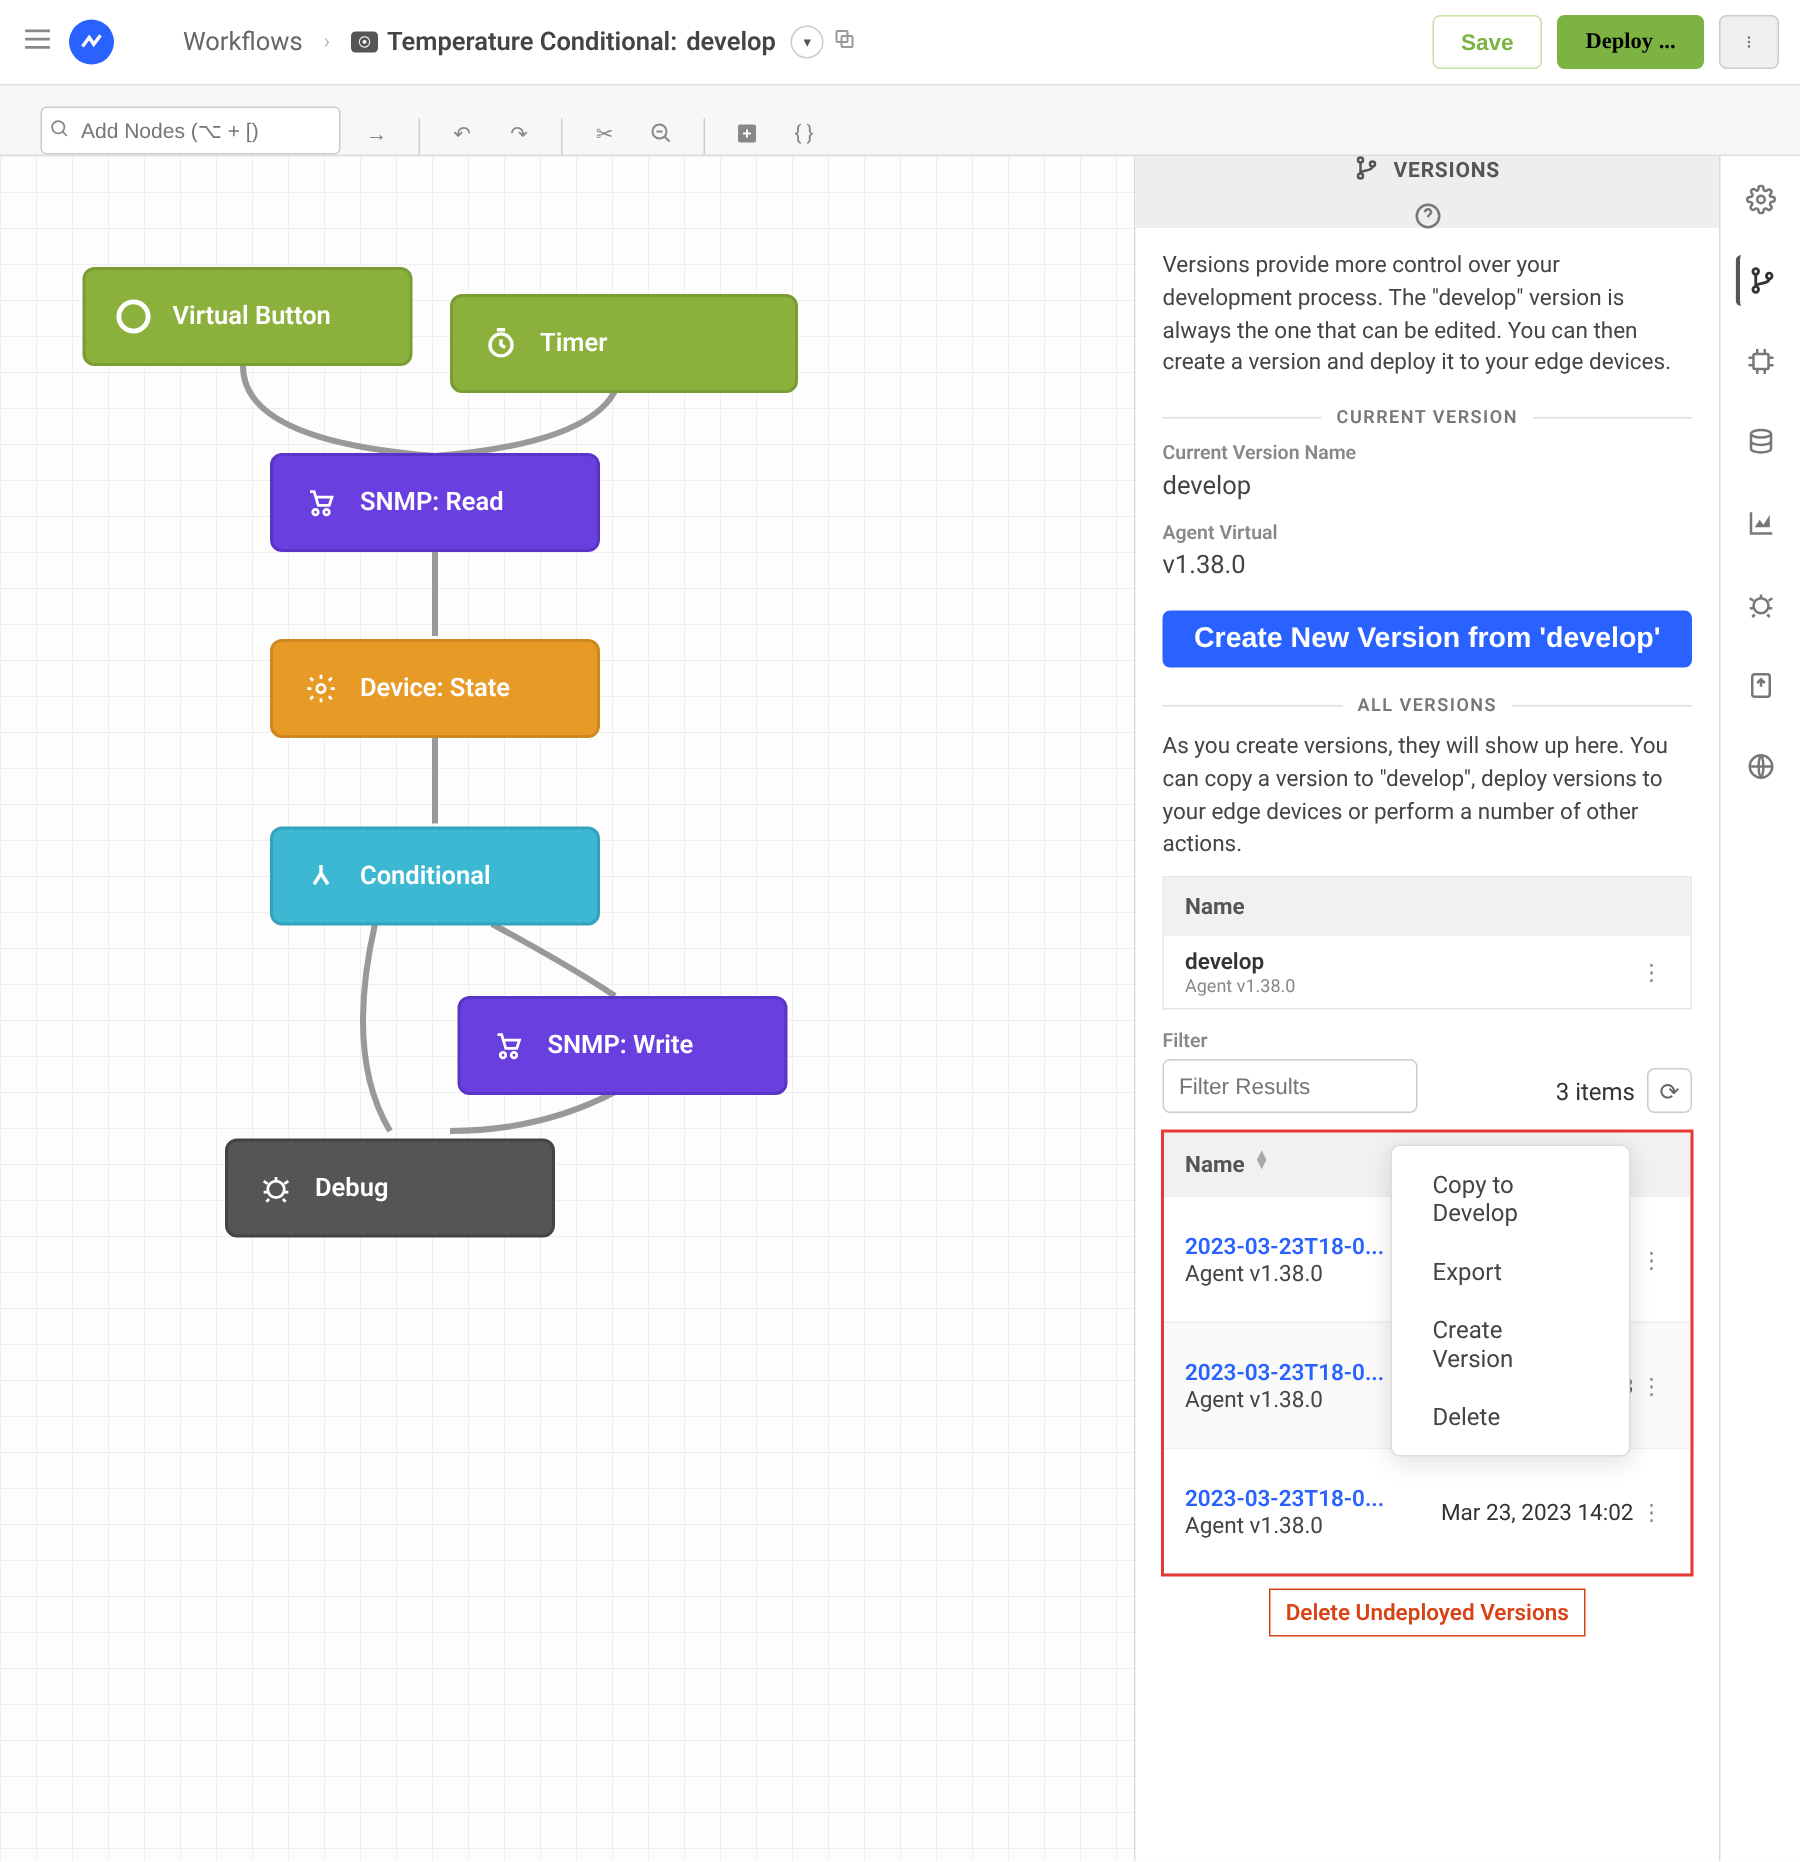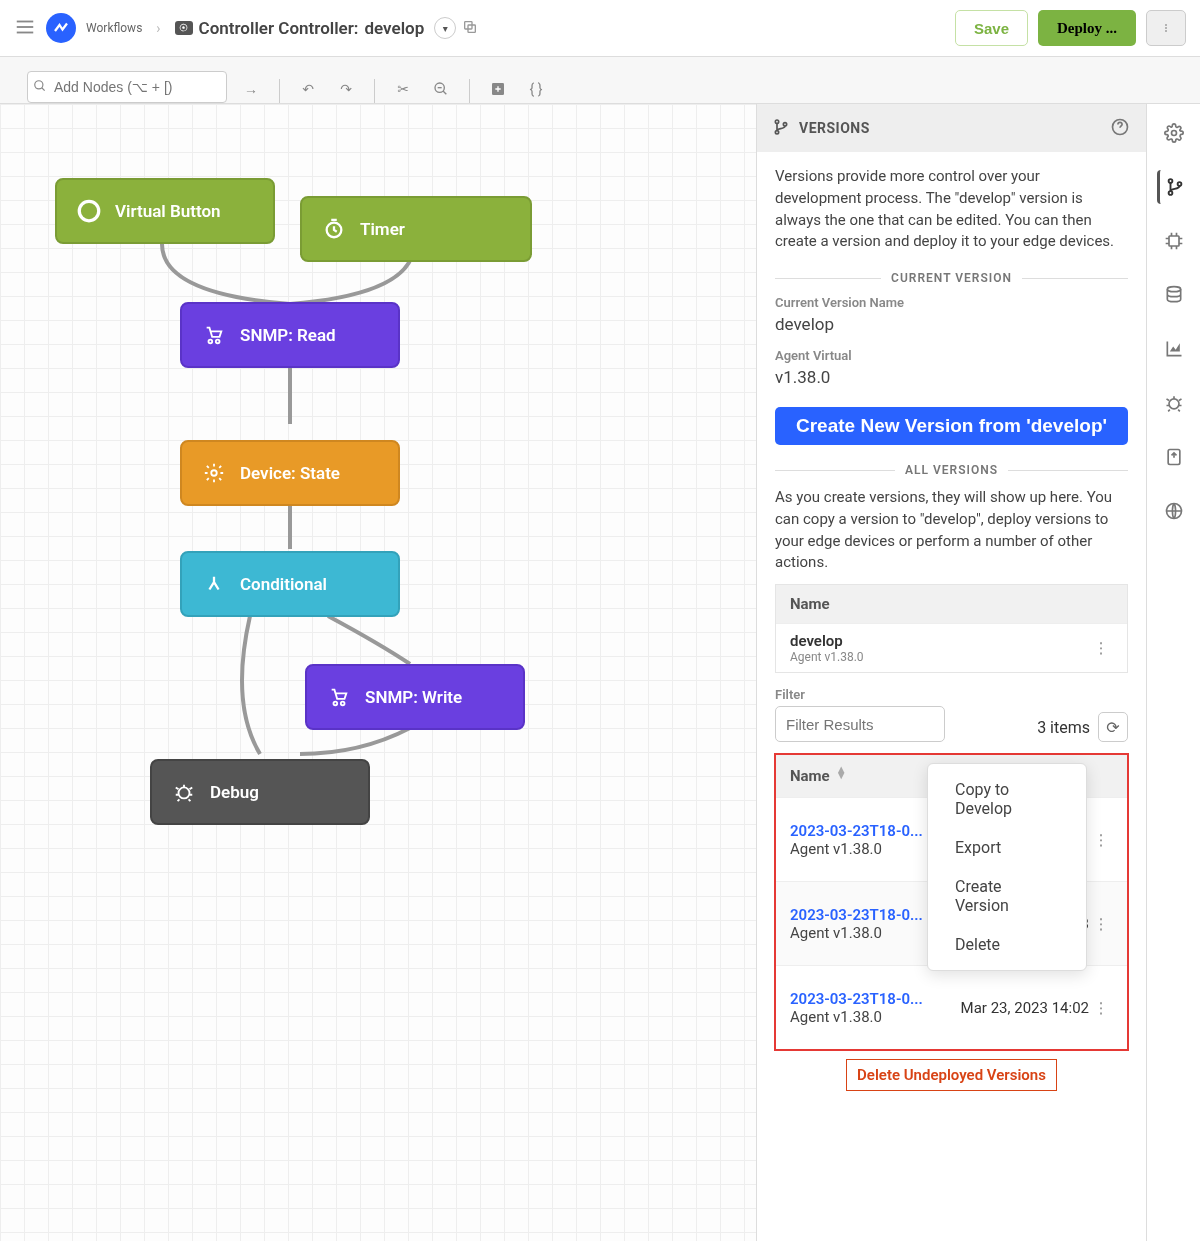--- a/index.html
+++ b/index.html
@@ -2,21 +2,21 @@
 <html><head>
 <meta charset="utf-8">
 <style>
   * { box-sizing: border-box; margin: 0; padding: 0; }
   body { font-family: -apple-system, BlinkMacSystemFont, "Segoe UI", Roboto, sans-serif; font-size: 14px; color: #333; background: #fff; width: 1200px; height: 1241px; overflow: hidden; position: relative; }
 
   
   .hdr { height: 56px; display: flex; align-items: center; padding: 0 14px; gap: 10px; border-bottom: 0 solid #eee; }
   .hamburger-icon { cursor: pointer; color: #888; }
   .logo { width: 30px; height: 30px; background: #2962ff; border-radius: 50%; display:flex; align-items:center; justify-content:center; }
-  .crumb { color: #666; font-size: 12px; }
+  .crumb { color: #666; font-size: 17px; margin-left: 36px; }
   .crumb-sep { color: #bbb; margin: 0 4px; }
   .crumb-chip { display:flex; align-items:center; gap:6px; }
   .crumb-title { font-weight: 600; font-size: 17px; color: #444; }
   .crumb-branch { font-weight: 600; font-size: 17px; color: #444; }
   .dd-btn { width: 22px; height: 22px; border:1px solid #ccc; border-radius:11px; display:flex; align-items:center; justify-content:center; margin-left:4px; font-size:10px; color:#555; cursor:pointer;}
   .copy-icon { color:#999; cursor:pointer; }
   .hdr-spacer { flex: 1; }
   .btn { height: 36px; padding: 0 18px; border-radius: 5px; font-weight: 600; font-size: 15px; display:flex; align-items:center; cursor:pointer; border:1px solid transparent; }
   .btn-save { color: #7cb342; border-color: #c5e1a5; background:#fff; }
   .btn-deploy { background:#7cb342; color:#000000;font-family:Liberation Serif, serif; }
@@ -32,28 +32,28 @@
 
   
   .body { display:flex; height: calc(100% - 56px - 48px); }
   .canvas { flex:1; position:relative; overflow:hidden;
     background-image: linear-gradient(#eee 1px, transparent 1px), linear-gradient(90deg, #eee 1px, transparent 1px);
     background-size: 24px 24px; background-color:#fdfdfd; }
   .node { position:absolute; height:66px; border-radius:8px; display:flex; align-items:center; padding:0 18px; color:#fff; font-weight:600; font-size:17px; gap:12px; }
   .node .ic { width:28px; height:28px; display:flex; align-items:center; justify-content:center; }
   .n-olive { background:#8bb13c; border:2px solid #7a9c34; }
   .n-purple { background:#6a3fe0; border:2px solid #5a33c7; }
-  .n-orange { background:#e89a27; border:2px solid #cf8720;margin-top:14px; }
+  .n-orange { background:#e89a27; border:2px solid #cf8720; }
   .n-cyan { background:#3db8d3; border:2px solid #33a2ba; }
   .n-dark { background:#555; border:2px solid #444; }
   svg.edges { position:absolute; left:0; top:0; width:100%; height:100%; pointer-events:none; }
 
   
   .panel { width: 390px; border-left:1px solid #ddd; background:#fff; display:flex; flex-direction:column; overflow-y:auto; }
-  .panel-hdr { height:48px; background:#eee; display:flex; align-items:center; padding:0 16px; font-weight:700; letter-spacing:0.5px; color:#555; font-size:14px; gap:10px; justify-content:space-between;}
+  .panel-hdr { height:48px; background:#eee; display:flex; align-items:center; padding:0 16px; font-weight:700; letter-spacing:0.5px; color:#555; font-size:14px; gap:10px; justify-content:space-between;flex-direction:column;}
   .panel-hdr .l { display:flex; align-items:center; gap:10px;}
   .panel-body { padding: 14px 18px; font-size:15px; color:#444; }
   .panel-body p { line-height:1.45; }
   .sec-div { display:flex; align-items:center; text-align:center; margin: 18px 0 10px; color:#777; font-size:12px; letter-spacing:1px; font-weight:600; }
   .sec-div::before, .sec-div::after { content:""; flex:1; height:1px; background:#ddd; }
   .sec-div span { padding: 0 10px; }
   .kv-label { font-size:13px; color:#888; font-weight:600; margin-bottom:4px; }
   .kv-val { font-size:17px; margin-bottom:14px; }
   .btn-primary { width:100%; height:38px; background:#2962ff; color:#fff; border:none; border-radius:5px; font-weight:700; font-size:19px; cursor:pointer; margin-top:6px;}
   .tbl { border:1px solid #e5e5e5; margin-top:10px; }
@@ -98,21 +98,21 @@
   </div>
   <div class="logo">
     <svg width="18" height="18" viewBox="0 0 24 24" fill="none" stroke="#fff" stroke-width="3">
         <path d="M4 16 L10 8 L14 14 L20 6"></path>
       </svg>
   </div>
   <span class="crumb">Workflows</span>
   <span class="crumb-sep">›</span>
   <div class="crumb-chip">
     <span style="background:#555;color:#fff;border-radius:3px;width:18px;height:14px;display:flex;align-items:center;justify-content:center;font-size:9px;">⦿</span>
-    <span class="crumb-title">Controller Controller:</span>
+    <span class="crumb-title">Temperature Conditional:</span>
       <span class="crumb-branch">develop</span>
     <span class="dd-btn">▾</span>
     <span class="copy-icon">
       <svg width="16" height="16" viewBox="0 0 24 24" fill="none" stroke="currentColor" stroke-width="2">
           <rect x="9" y="9" width="11" height="11" rx="1"></rect>
           <rect x="4" y="4" width="11" height="11" rx="1"></rect>
         </svg>
     </span>
   </div>
   <div class="hdr-spacer"></div>

